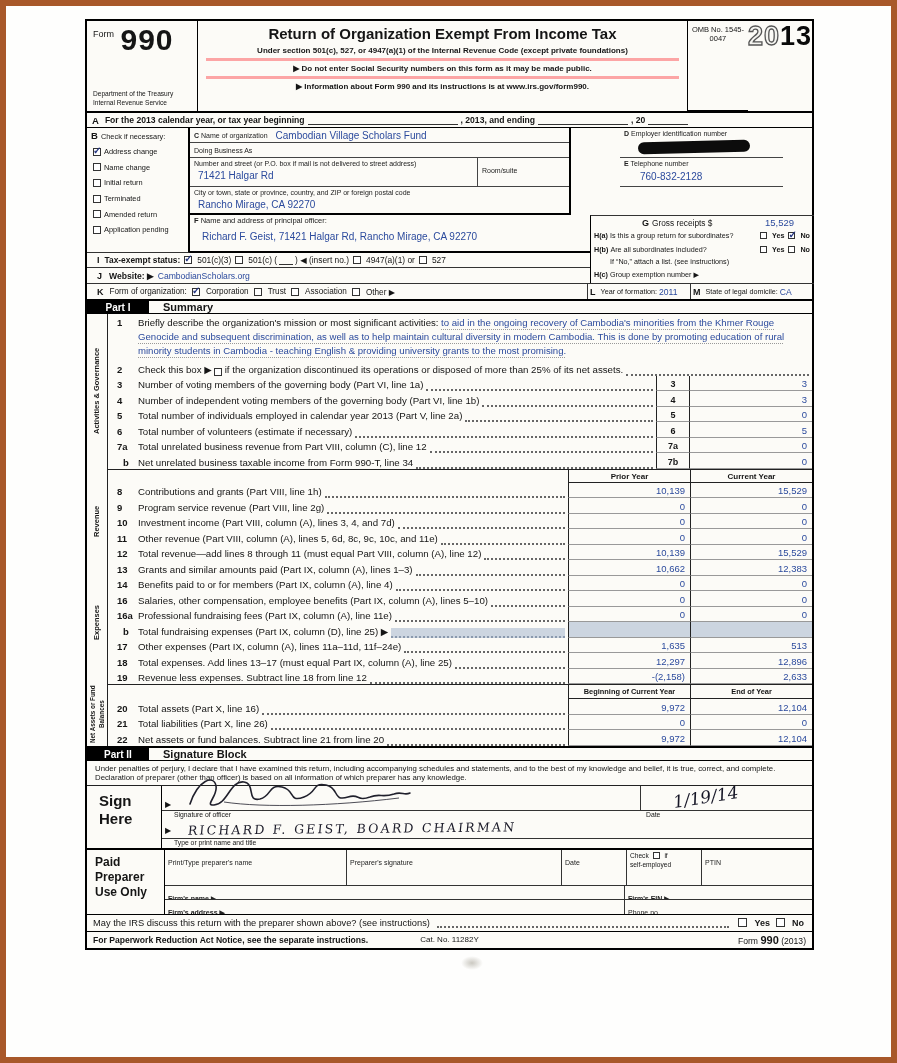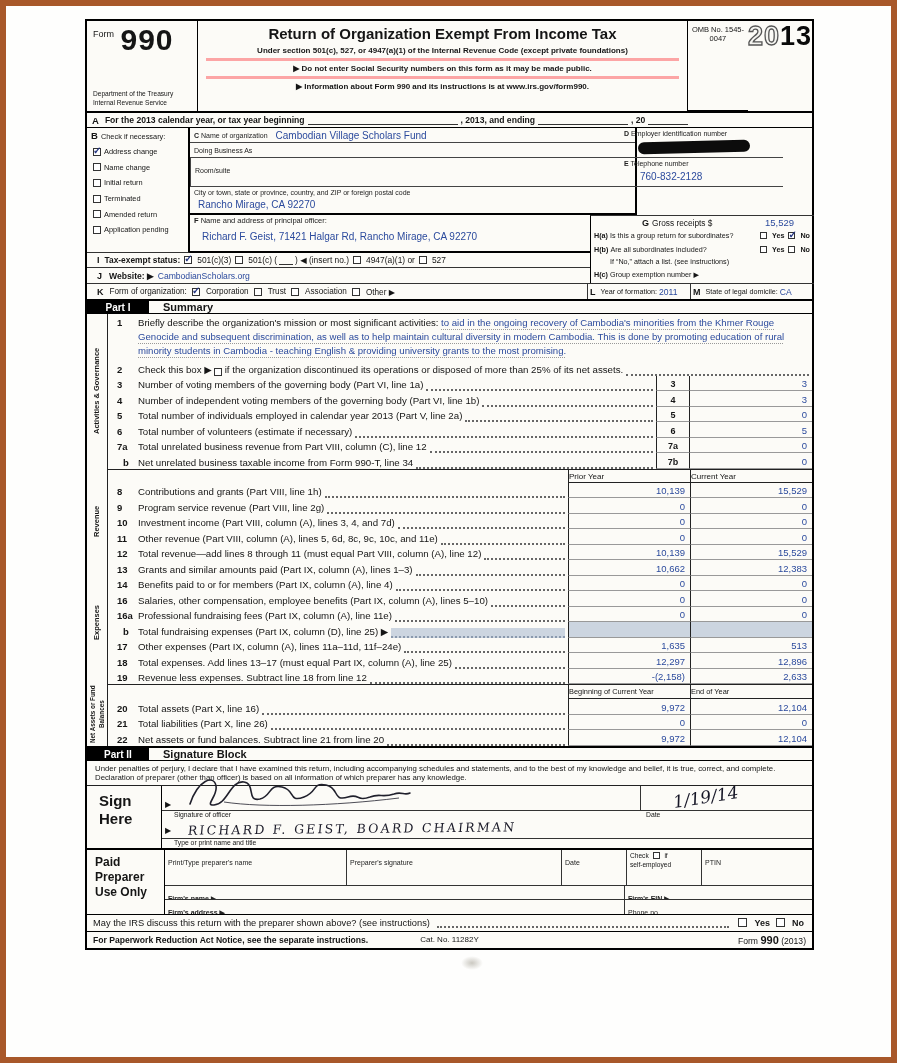--- a/index.html
+++ b/index.html
@@ -28,21 +28,21 @@
 .blank{display:inline-block;border-bottom:1px solid #333;height:9px}
 .w150{width:150px}.w90{width:90px}.w40{width:40px}.w14{width:14px}
 
 .info{position:relative;height:171px}
 .flabel{font-size:7px;color:#222;line-height:9px}
 .fill{color:#2b4a9d}
 .colB{position:absolute;left:0;top:0;width:103px;height:125px;border-right:2px solid #000;border-bottom:1px solid #333;padding:2px 2px 0 4px;font-size:7.4px}
 .b-head{margin-bottom:3px}
 .b-pfx{font-weight:bold;font-size:9.5px;margin-right:3px}
 .b-item{display:flex;align-items:center;height:15.6px}
-.blockC{position:absolute;left:103px;top:0;width:447px;height:87px;border-right:2px solid #000;border-bottom:2px solid #000}
+.blockC{position:absolute;left:103px;top:0;width:381px;height:87px;border-right:2px solid #000;border-bottom:2px solid #000}
 .c-name{height:15px;display:flex;align-items:center;gap:8px;border-bottom:1px solid #444;padding:0 4px}
 .c-name .fill{font-size:10px}
 .c-dba{height:15px;display:flex;align-items:center;border-bottom:1px solid #444;padding:0 4px}
 .c-street{height:29px;display:flex;border-bottom:1px solid #444}
 .c-street-main{flex:1;padding:1px 4px}
 .c-street-main .fill{font-size:10px;margin-top:2px;margin-left:4px}
 .c-room{width:92px;border-left:1px solid #444;padding:1px 4px}
 .c-city{height:28px;padding:1px 4px}
 .c-city .fill{font-size:10px;margin-top:2px;margin-left:4px}
 .blockD{position:absolute;left:533px;top:0;width:163px;height:87px}
@@ -93,21 +93,21 @@
 .rlbl{flex:0 0 auto;font-size:9.7px;line-height:13px;white-space:nowrap}
 .leader{flex:1 1 4px;min-width:4px;border-bottom:2px dotted #666;height:10px;margin:0 3px}
 .mcell{flex:0 0 122px;height:15.5px;border-left:1px solid #222;border-bottom:1px solid #999;display:flex;align-items:flex-end;justify-content:flex-end;padding:0 5px 1px 0;font-size:9.5px;color:#2b4a9d}
 .gbox{flex:0 0 34px;height:15.5px;border-left:1px solid #222;border-right:1px solid #222;border-bottom:1px solid #999;display:flex;align-items:flex-end;justify-content:center;font-size:9px;font-weight:bold;padding-bottom:1px}
 .gval{border-left:0}
 .shade{background:#ccd5e0}
 .leader.shade{border-bottom-color:#8a99ad}
 .chead{display:flex;height:14px;border-top:1px solid #222}
 .chead2{height:15px}
 .spacer{flex:1}
-.hcell{flex:0 0 122px;border-left:1px solid #222;border-bottom:1px solid #222;text-align:left;font-size:8px;font-weight:normal;line-height:13px}
+.hcell{flex:0 0 122px;border-left:1px solid #222;border-bottom:1px solid #222;text-align:center;font-size:8px;font-weight:bold;line-height:13px}
 .hcell.small{font-size:7.4px}
 
 .perjury{padding:3px 8px 2px;font-size:7.8px;line-height:9.6px;border-bottom:1px solid #222}
 .sig{display:flex;height:64px;border-bottom:2px solid #000}
 .sig-left{width:75px;border-right:1.5px solid #000;font-weight:bold;font-size:15px;line-height:18px;padding:6px 0 0 12px}
 .sig-right{flex:1;display:flex;flex-direction:column}
 .sig-r1{height:26px;border-bottom:1px solid #333;position:relative}
 .sarrow{position:absolute;left:3px;bottom:1px;font-size:8px}
 .signature{position:absolute;left:22px;top:-14px;width:230px;height:40px;overflow:visible}
 .sig-datecol{position:absolute;right:0;top:0;width:172px;height:100%;border-left:1px solid #333}
@@ -217,20 +217,24 @@
 
     <div class="blockC">
       <div class="c-name">
         <span class="flabel"><b>C</b> <span>Name of organization</span></span>
         <span class="fill">Cambodian Village Scholars Fund</span>
       </div>
       <div class="c-dba">
             <span class="flabel">Doing Business As</span>
           </div>
       <div class="c-street">
+        <div class="c-street-main">
+          <div class="flabel">Number and street (or P.O. box if mail is not delivered to street address)</div>
+          <div class="fill">71421 Halgar Rd</div>
+        </div>
         <div class="c-room"><span class="flabel">Room/suite</span></div>
       </div>
       <div class="c-city">
         <div class="flabel">City or town, state or province, country, and ZIP or foreign postal code</div>
         <div class="fill">Rancho Mirage, CA  92270</div>
       </div>
     </div>
 
     <div class="blockD">
       <div class="d-ein">

